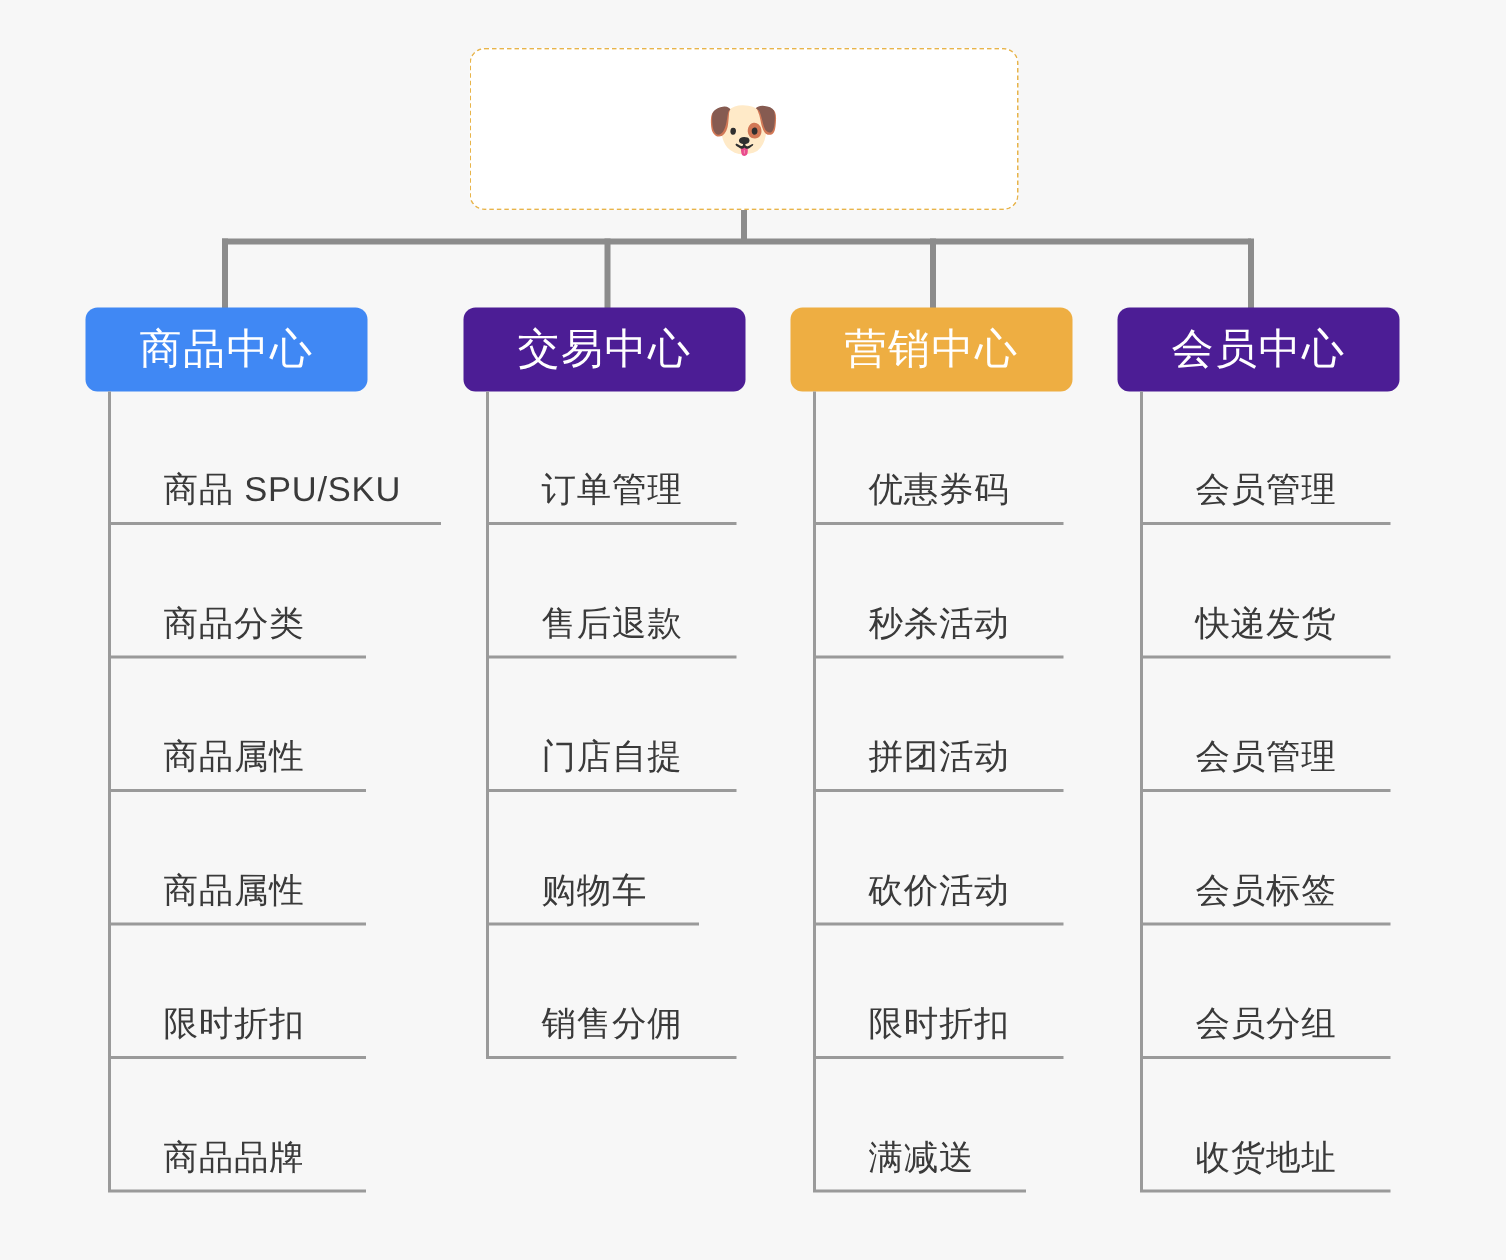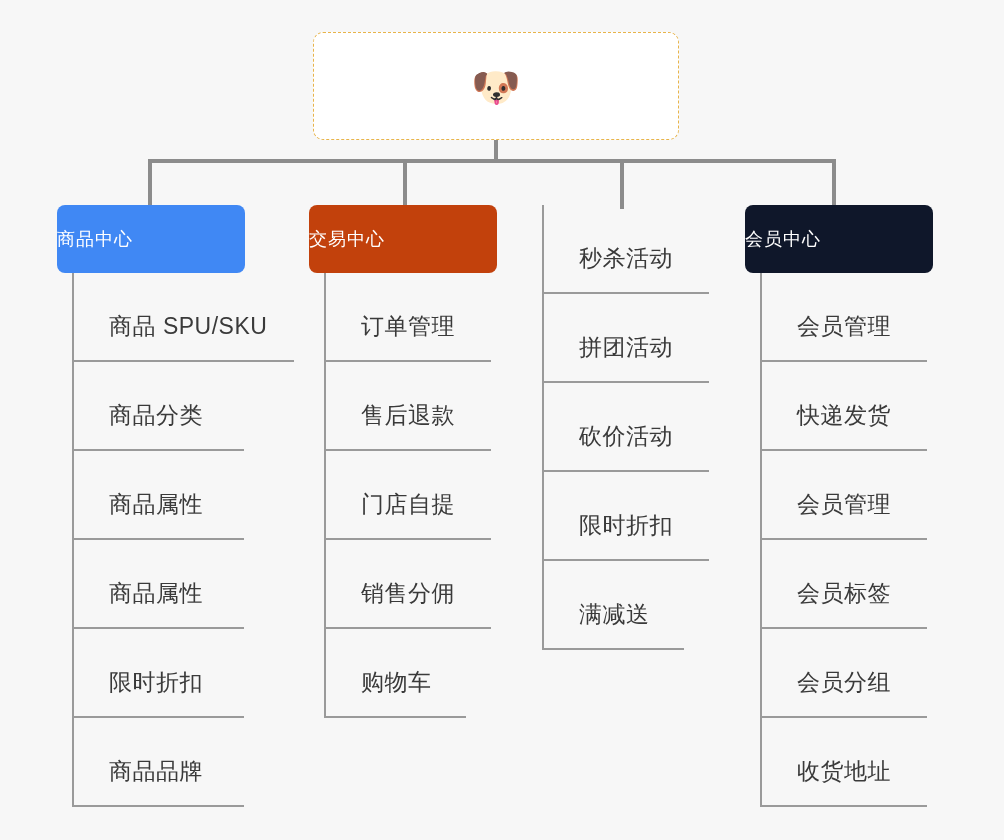--- a/index.html
+++ b/index.html
@@ -75,27 +75,27 @@
     height: 50px;
   }
 
   
   .column {
     position: absolute;
     top: 205px;
     width: 220px;
   }
   .cat-box {
-    height: 68px;
+    height: 56px;
     border-radius: 8px;
     display: flex;
     align-items: center;
-    justify-content: flex-start;
+    justify-content: center;
     color: #ffffff;
-    font-size: 18px;
+    font-size: 28px;
     letter-spacing: 1px;
     box-sizing: border-box;
   }
   .cat-box.w-narrow { width: 188px; }
 
   .leaf-list {
     position: relative;
     margin-left: 15px;
     border-left: 2px solid #9a9a9a;
     padding-top: 0;
@@ -103,21 +103,21 @@
   .leaf-item {
     position: relative;
     height: 89px;
     box-sizing: border-box;
     display: flex;
     align-items: flex-end;
   }
   .leaf-label {
     display: inline-block;
     margin-left: 35px;
-    padding-bottom: 20px;
+    padding-bottom: 8px;
     font-size: 23px;
     color: #3a3a3a;
     white-space: nowrap;
     letter-spacing: 0.5px;
   }
   .leaf-rule {
     position: absolute;
     left: 0;
     bottom: 0;
     height: 2px;
@@ -169,48 +169,55 @@
             <span class="leaf-label">限时折扣</span>
             <div class="leaf-rule" style="width: 170px;"></div>
           </div>
           <div class="leaf-item">
             <span class="leaf-label">商品品牌</span>
             <div class="leaf-rule" style="width: 170px;"></div>
           </div>
         </div>
       </div>
       <div class="column" style="left: 309px;">
-        <div class="cat-box w-narrow" style="background: #c2410c; width: 188px;">
+        <div class="cat-box w-narrow" style="background: #4c1d95; width: 188px;">
           <span>交易中心</span>
         </div>
         <div class="leaf-list">
           <div class="leaf-item">
             <span class="leaf-label">订单管理</span>
             <div class="leaf-rule" style="width: 165px;"></div>
           </div>
           <div class="leaf-item">
             <span class="leaf-label">售后退款</span>
             <div class="leaf-rule" style="width: 165px;"></div>
           </div>
           <div class="leaf-item">
             <span class="leaf-label">门店自提</span>
-            <div class="leaf-rule" style="width: 165px;"></div>
-          </div>
-          <div class="leaf-item">
-            <span class="leaf-label">销售分佣</span>
             <div class="leaf-rule" style="width: 165px;"></div>
           </div>
           <div class="leaf-item">
             <span class="leaf-label">购物车</span>
             <div class="leaf-rule" style="width: 140px;"></div>
           </div>
+          <div class="leaf-item">
+            <span class="leaf-label">销售分佣</span>
+            <div class="leaf-rule" style="width: 165px;"></div>
+          </div>
         </div>
       </div>
       <div class="column" style="left: 527px;">
-        <div class="leaf-list">
+        <div class="cat-box w-narrow" style="background: rgb(238, 174, 66); width: 188px;">
+          <span>营销中心</span>
+        </div>
+        <div class="leaf-list">
+          <div class="leaf-item">
+            <span class="leaf-label">优惠券码</span>
+            <div class="leaf-rule" style="width: 165px;"></div>
+          </div>
           <div class="leaf-item">
             <span class="leaf-label">秒杀活动</span>
             <div class="leaf-rule" style="width: 165px;"></div>
           </div>
           <div class="leaf-item">
             <span class="leaf-label">拼团活动</span>
             <div class="leaf-rule" style="width: 165px;"></div>
           </div>
           <div class="leaf-item">
             <span class="leaf-label">砍价活动</span>
@@ -220,21 +227,21 @@
             <span class="leaf-label">限时折扣</span>
             <div class="leaf-rule" style="width: 165px;"></div>
           </div>
           <div class="leaf-item">
             <span class="leaf-label">满减送</span>
             <div class="leaf-rule" style="width: 140px;"></div>
           </div>
         </div>
       </div>
       <div class="column" style="left: 745px;">
-        <div class="cat-box w-narrow" style="background: #0f172a; width: 188px;">
+        <div class="cat-box w-narrow" style="background: #4c1d95; width: 188px;">
           <span>会员中心</span>
         </div>
         <div class="leaf-list">
           <div class="leaf-item">
             <span class="leaf-label">会员管理</span>
             <div class="leaf-rule" style="width: 165px;"></div>
           </div>
           <div class="leaf-item">
             <span class="leaf-label">快递发货</span>
             <div class="leaf-rule" style="width: 165px;"></div>

